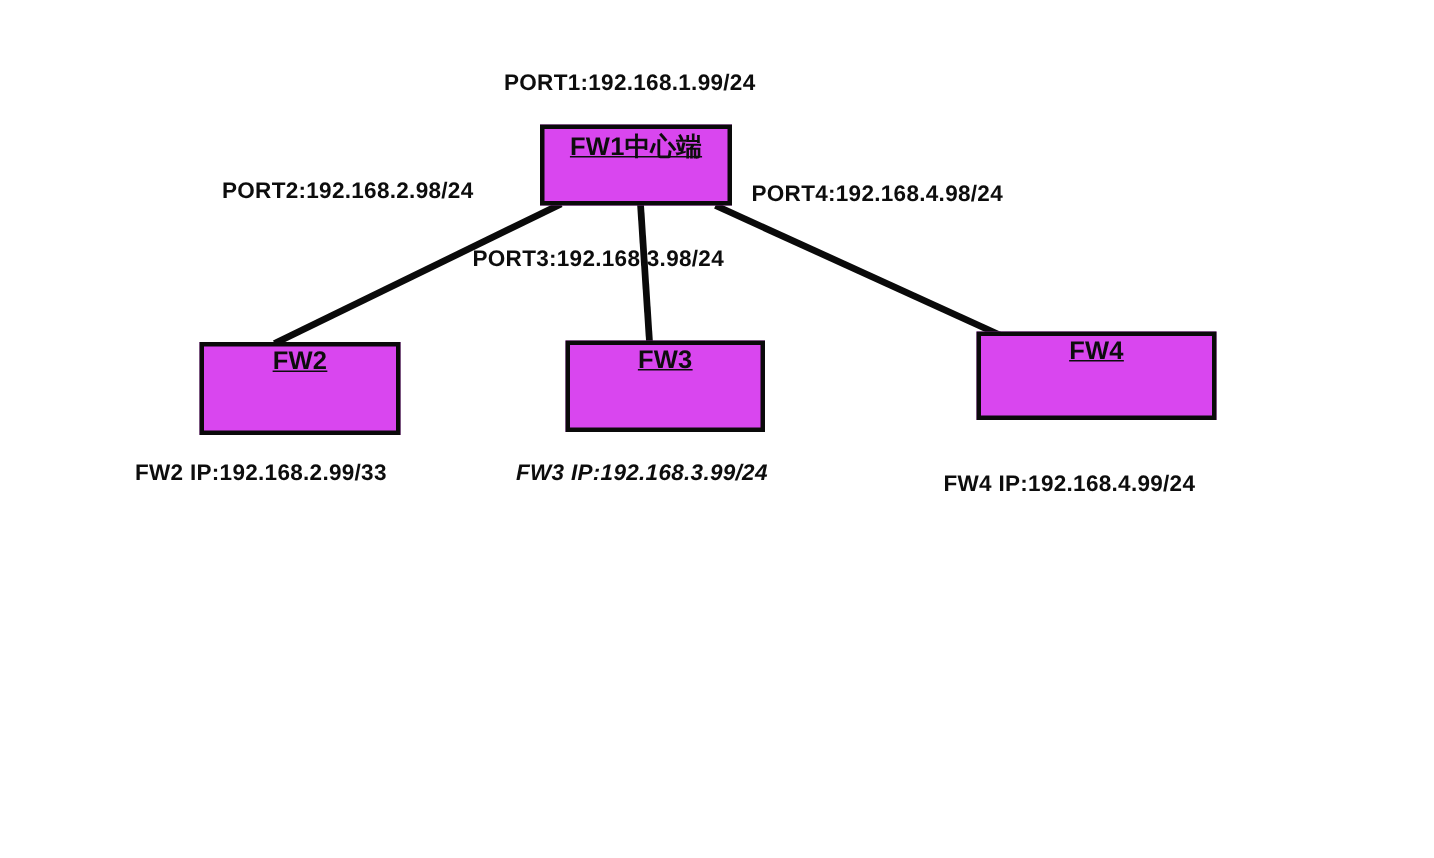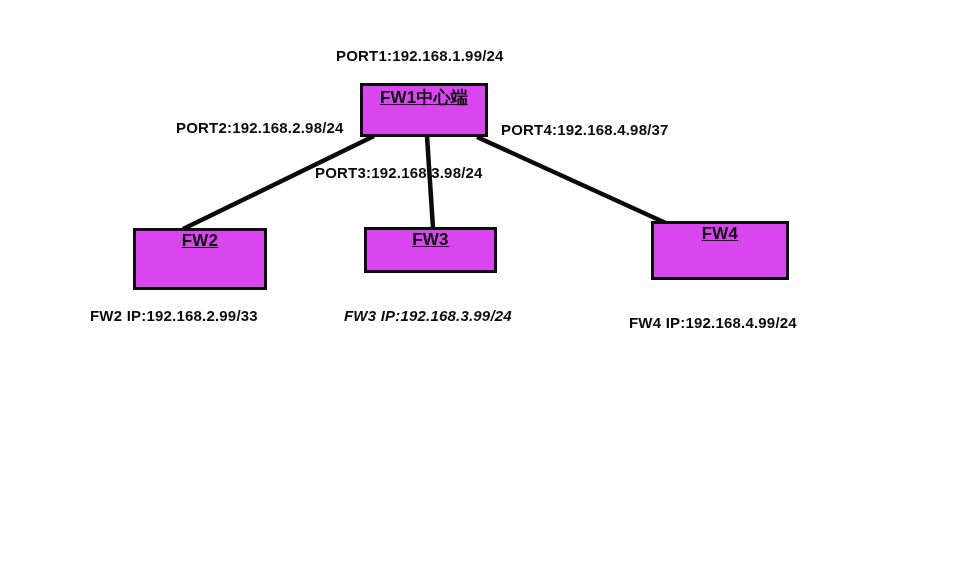--- a/index.html
+++ b/index.html
@@ -37,52 +37,52 @@
       align-items: flex-start;
       justify-content: center;
       font-weight: 700;
       font-size: 17px;
       letter-spacing: 0.2px;
       box-sizing: border-box;
       text-decoration: underline;
     }
     .node-fw1 { left: 360px; top: 83px;  width: 128px; height: 54px; }
     .node-fw2 { left: 133px; top: 228px; width: 134px; height: 62px; }
-    .node-fw3 { left: 364px; top: 227px; width: 133px; height: 46px; }
-    .node-fw4 { left: 651px; top: 221px; width: 138px; height: 59px; }
+    .node-fw3 { left: 377px; top: 227px; width: 133px; height: 61px; }
+    .node-fw4 { left: 651px; top: 221px; width: 160px; height: 59px; }
     .lbl {
       position: absolute;
       font-weight: 700;
       font-size: 15px;
       white-space: nowrap;
       letter-spacing: 0.2px;
     }
     .lbl-port1 { left: 336px; top: 47px; }
-    .lbl-port2 { left: 148px; top: 119px; margin-left: 28px; }
+    .lbl-port2 { left: 148px; top: 119px; }
     .lbl-port3 { left: 315px; top: 164px; }
     .lbl-port4 { left: 501px; top: 121px; }
     .lbl-fw2ip { left: 90px;  top: 307px; }
     .lbl-fw3ip { left: 344px; top: 307px; font-style: italic; }
     .lbl-fw4ip { left: 629px; top: 314px; }
   </style>
 </head>
 <body>
 
 <div class="stage">
 
   <svg class="links" viewBox="0 0 956 572" xmlns="http://www.w3.org/2000/svg">
     <line x1="374" y1="136" x2="183" y2="229" stroke="#0a0a0a" stroke-width="4.5"></line>
     <line x1="427" y1="136" x2="433" y2="228" stroke="#0a0a0a" stroke-width="4.5"></line>
     <line x1="477" y1="137" x2="668" y2="224" stroke="#0a0a0a" stroke-width="4.5"></line>
   </svg>
 
   <div class="lbl lbl-port1">PORT1:192.168.1.99/24</div>
   <div class="lbl lbl-port2">PORT2:192.168.2.98/24</div>
   <div class="lbl lbl-port3">PORT3:192.168.3.98/24</div>
-  <div class="lbl lbl-port4">PORT4:192.168.4.98/37</div>
+  <div class="lbl lbl-port4">PORT4:192.168.4.98/24</div>
 
   <div class="node node-fw1">
     <span>FW1中心端</span>
   </div>
   <div class="node node-fw2">
     <span>FW2</span>
   </div>
   <div class="node node-fw3">
     <span>FW3</span>
   </div>

